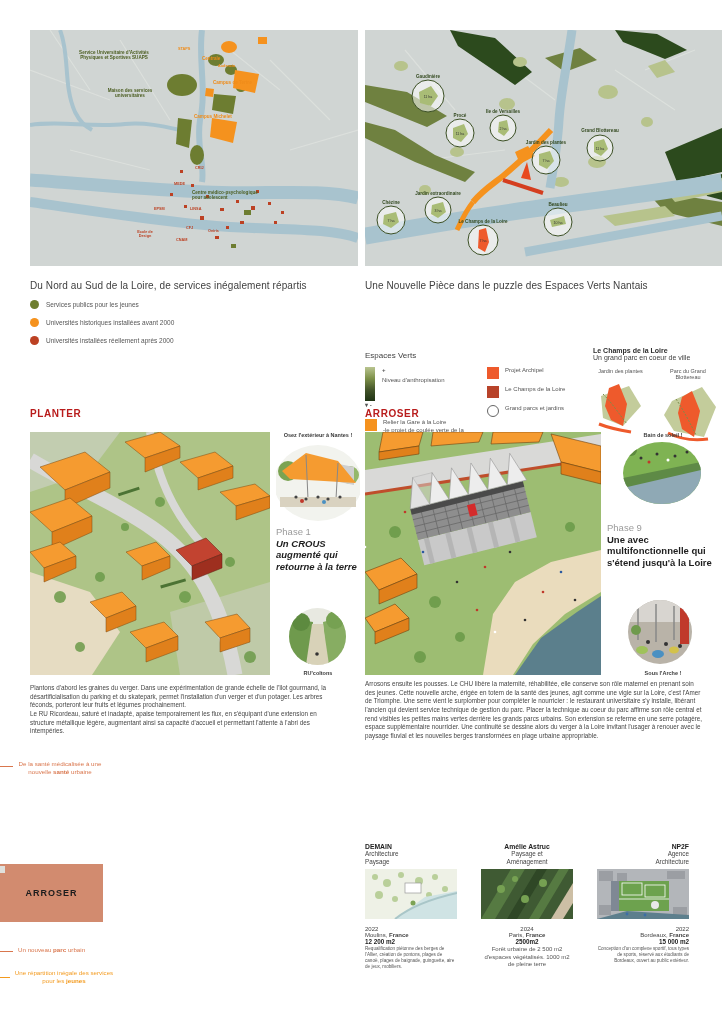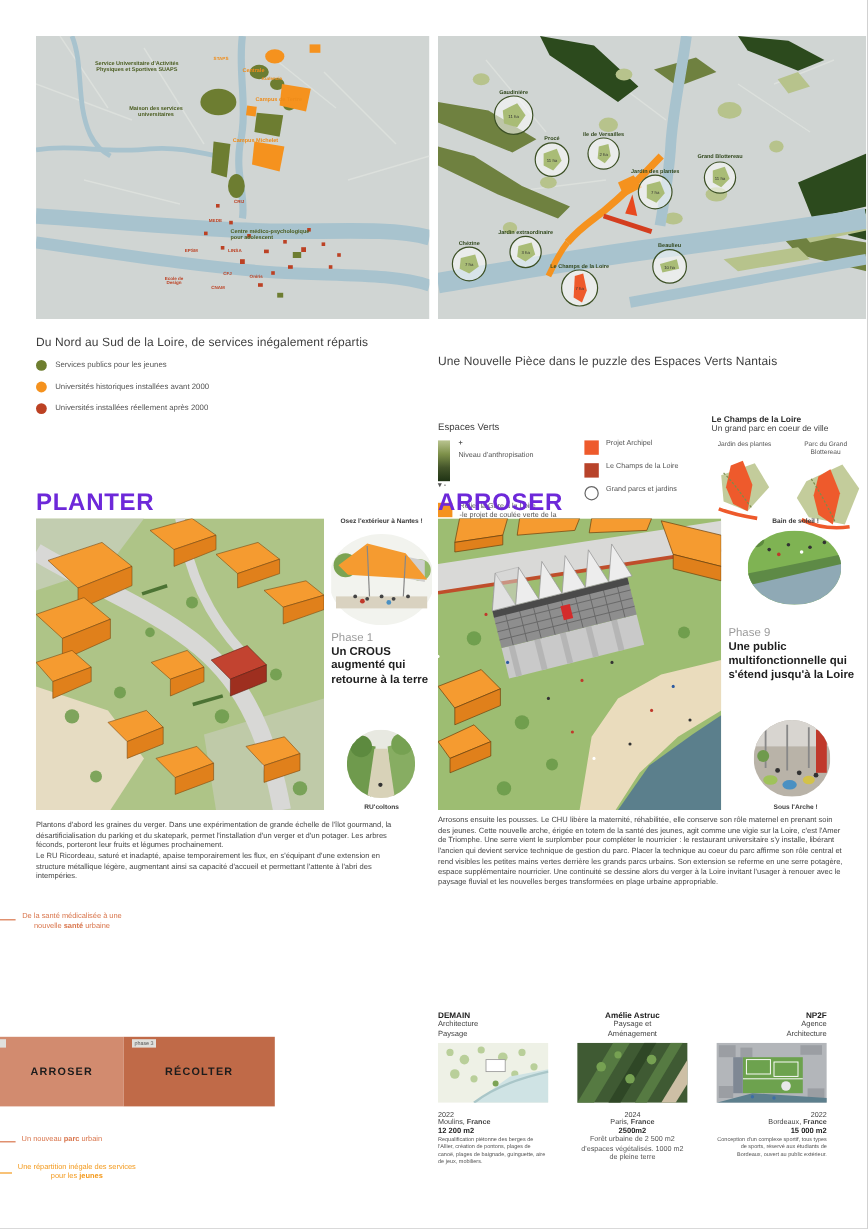--- a/index.html
+++ b/index.html
@@ -28,21 +28,21 @@
   .small-txt { font-size:6px; color:#555; line-height:1.3; white-space:pre-line; }
   .sw { width:12px; height:12px; flex:0 0 auto; margin-right:6px; }
   .sw-row { display:flex; align-items:flex-start; margin-bottom:7px; }
   .circle-sw { width:12px; height:12px; border:1px solid #666; border-radius:50%; background:#fff; flex:0 0 auto; margin-right:6px; }
   .grad-strip { width:10px; height:34px; background:linear-gradient(#b9c490,#7e914a,#44552a,#1f3314); }
   .champs-title { font-size:7px; font-weight:bold; color:#2e2e2e; }
   .champs-sub { font-size:7px; color:#3f3f3f; line-height:1.25; }
   .fig-lbl { font-size:5.5px; color:#555; text-align:center; line-height:1.2; }
 
   
-  .big-head { position:absolute; font-size:20px; font-weight:900; color:#6d28d9; letter-spacing:.6px; }
+  .big-head { position:absolute; font-size:10px; font-weight:900; color:#b91c1c; letter-spacing:.6px; }
   .caption { font-size:5.5px; font-weight:600; color:#3a3a3a; text-align:center; }
   .phase-lbl { font-size:9.5px; color:#9b9b9b; }
   .phase-title { font-size:9.5px; font-weight:bold; color:#1e1e1e; line-height:1.2; margin-top:1px; }
   .round-img { border-radius:50%; overflow:hidden; }
 
   .para { position:absolute; font-size:6.3px; color:#454545; line-height:1.38; white-space:pre-line; }
 
   .orange-ann { position:absolute; font-size:6.2px; line-height:1.3; text-align:center; }
   .ann-line { position:absolute; height:1px; }
 
@@ -255,21 +255,21 @@
     <div class="lg-item">
       <span class="lg-dot" style="background:#f5921e;"></span>
       <span class="lg-txt">Universités historiques installées avant 2000</span>
     </div>
     <div class="lg-item">
       <span class="lg-dot" style="background:#bc4123;"></span>
       <span class="lg-txt">Universités installées réellement après 2000</span>
     </div>
   </div>
 
-  <div class="sec-title" style="left:365px; top:296px; width:358px;">Une Nouvelle Pièce dans le puzzle des Espaces Verts Nantais</div>
+  <div class="sec-title" style="left:365px; top:280px; width:358px;">Une Nouvelle Pièce dans le puzzle des Espaces Verts Nantais</div>
   <div class="abs" style="left:365px; top:300px; width:358px; height:110px;margin-top:47px;">
     <div class="ev-label" style="position:absolute; left:0; top:4px;">Espaces Verts</div>
     <div class="abs" style="left:0; top:20px;">
       <div style="display:flex;">
         <div class="grad-strip"></div>
         <div style="margin-left:7px;">
           <div class="small-txt" style="font-weight:bold;">+</div>
           <div class="small-txt" style="margin-top:2px;">Niveau d'anthropisation</div>
         </div>
       </div>
@@ -388,21 +388,21 @@
           <circle cx="30" cy="58" r="1.6"></circle>
           <circle cx="42" cy="56" r="1.6"></circle>
         <circle cx="52" cy="58" r="1.6"></circle>
           <circle cx="64" cy="56" r="1.6"></circle>
       </g>
       <circle cx="26" cy="60" r="2" fill="#c0392b"></circle>
         <circle cx="48" cy="61" r="2" fill="#4a90c2"></circle>
     </svg>
     <div style="position:absolute; left:0; top:94px;">
       <div class="phase-lbl">Phase 1</div>
-      <div class="phase-title" style="width:84px;">Un CROUS augmenté qui retourne à la terre</div>
+      <div class="phase-title" style="width:84px;font-style:italic;">Un CROUS augmenté qui retourne à la terre</div>
     </div>
     <div class="round-img" style="position:absolute; left:13px; top:176px; width:57px; height:57px;">
       <svg width="57" height="57" viewBox="0 0 57 57">
         <rect width="57" height="57" fill="#e8e9e1"></rect>
         <polygon points="0,10 24,14 20,57 0,57" fill="#6f9a4d"></polygon>
         <polygon points="57,8 34,14 38,57 57,57" fill="#87ad62"></polygon>
         <polygon points="23,16 34,16 40,57 17,57" fill="#d8d2b8"></polygon>
         <circle cx="12" cy="14" r="9" fill="#5d8a3f"></circle>
         <circle cx="46" cy="12" r="9" fill="#76a152"></circle>
         <circle cx="28" cy="46" r="1.8" fill="#333"></circle>
@@ -509,21 +509,21 @@
             <circle cx="64" cy="10" r="1.5"></circle>
           </g>
         <circle cx="26" cy="20" r="1.5" fill="#c0392b"></circle>
           <circle cx="45" cy="18" r="1.5" fill="#fff"></circle>
         <circle cx="8" cy="8" r="6" fill="#5d8a3f"></circle>
           <circle cx="72" cy="6" r="6" fill="#5d8a3f"></circle>
       </svg>
     </div>
     <div style="position:absolute; left:0; top:90px;">
       <div class="phase-lbl">Phase 9</div>
-      <div class="phase-title" style="width:105px;">Une public multifonctionnelle qui s'étend jusqu'à la Loire</div>
+      <div class="phase-title" style="width:105px;">Une avec multifonctionnelle qui s'étend jusqu'à la Loire</div>
     </div>
     <div class="round-img" style="position:absolute; left:21px; top:168px; width:64px; height:64px;">
       <svg width="64" height="64" viewBox="0 0 64 64">
         <rect width="64" height="64" fill="#b9b3a8"></rect>
         <rect width="64" height="22" fill="#d8d5d0"></rect>
         <g stroke="#888" stroke-width="1.5">
             <line x1="10" y1="6" x2="10" y2="40"></line>
             <line x1="28" y1="4" x2="28" y2="42"></line>
             <line x1="46" y1="6" x2="46" y2="40"></line>
           </g>
@@ -542,24 +542,20 @@
     <div class="caption" style="position:absolute; left:0; top:238px; width:112px;">Sous l'Arche !</div>
   </div>
   <div class="para" style="left:365px; top:680px; width:338px;">Arrosons ensuite les pousses. Le CHU libère la maternité, réhabilitée, elle conserve son rôle maternel en prenant soin des jeunes. Cette nouvelle arche, érigée en totem de la santé des jeunes, agit comme une vigie sur la Loire, c'est l'Amer de Triomphe. Une serre vient le surplomber pour compléter le nourricier : le restaurant universitaire s'y installe, libérant l'ancien qui devient service technique de gestion du parc. Placer la technique au coeur du parc affirme son rôle central et rend visibles les petites mains vertes derrière les grands parcs urbains. Son extension se referme en une serre potagère, espace supplémentaire nourricier. Une continuité se dessine alors du verger à la Loire invitant l'usager à renouer avec le paysage fluvial et les nouvelles berges transformées en plage urbaine appropriable.</div>
 
   <div class="ann-line" style="left:0; top:766px; width:13px; background:#d9764d;"></div>
   <div class="orange-ann" style="left:10px; top:760px; width:100px; color:#d9764d;"><span>De la santé médicalisée à une nouvelle </span><b>santé</b><span> urbaine</span></div>
 
   <div class="abs" style="left:0; top:864px; width:229px; height:58px;">
     <div class="pd-block" style="left:0; width:103px; background:#d28b6f;">
       <span class="pd-label">ARROSER</span>
-    </div>
-    <div class="pd-block" style="left:103px; width:126px; background:#c06a48;">
-      <span class="pd-tag" style="left:7px; top:2px;">phase 3</span>
-      <span class="pd-label">RÉCOLTER</span>
     </div>
     <div style="position:absolute; left:0; top:2px; width:5px; height:7px; background:#e0e0dc;"></div>
   </div>
 
   <div class="ann-line" style="left:0; top:951px; width:13px; background:#d9764d;"></div>
   <div class="orange-ann" style="left:18px; top:946px; width:100px; color:#d9764d; text-align:left;"><span>Un nouveau </span><b>parc</b><span> urbain</span></div>
 
   <div class="ann-line" style="left:0; top:977px; width:10px; background:#f39a1e;"></div>
   <div class="orange-ann" style="left:10px; top:969px; width:108px; color:#f39a1e;"><span>Une répartition inégale des services pour les </span><b>jeunes</b><span></span></div>
 

